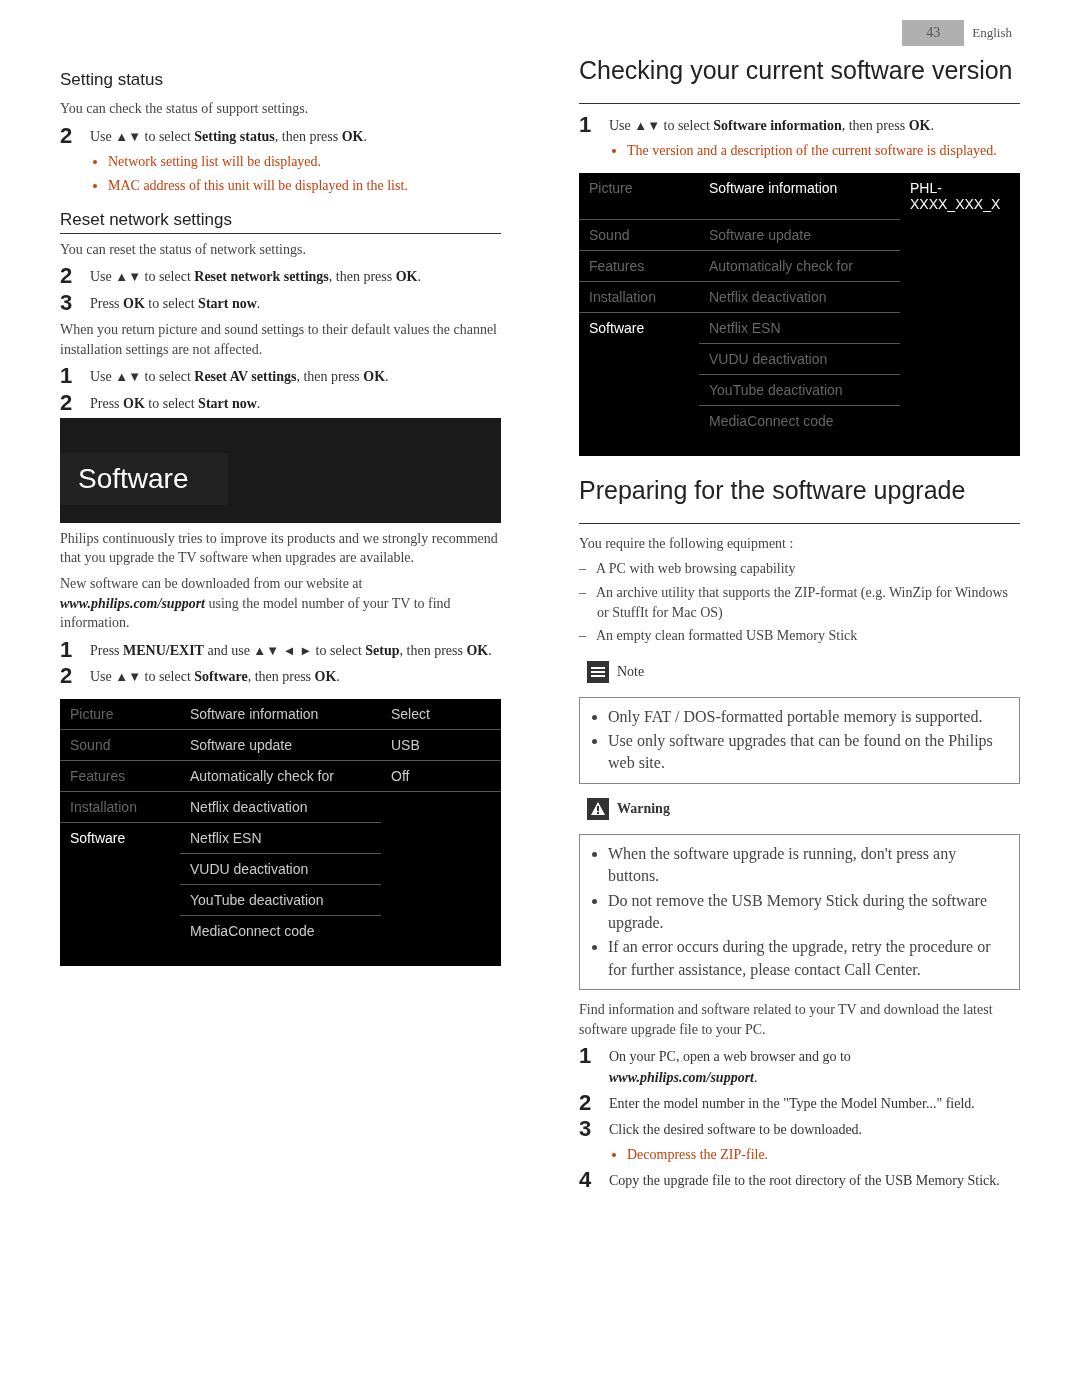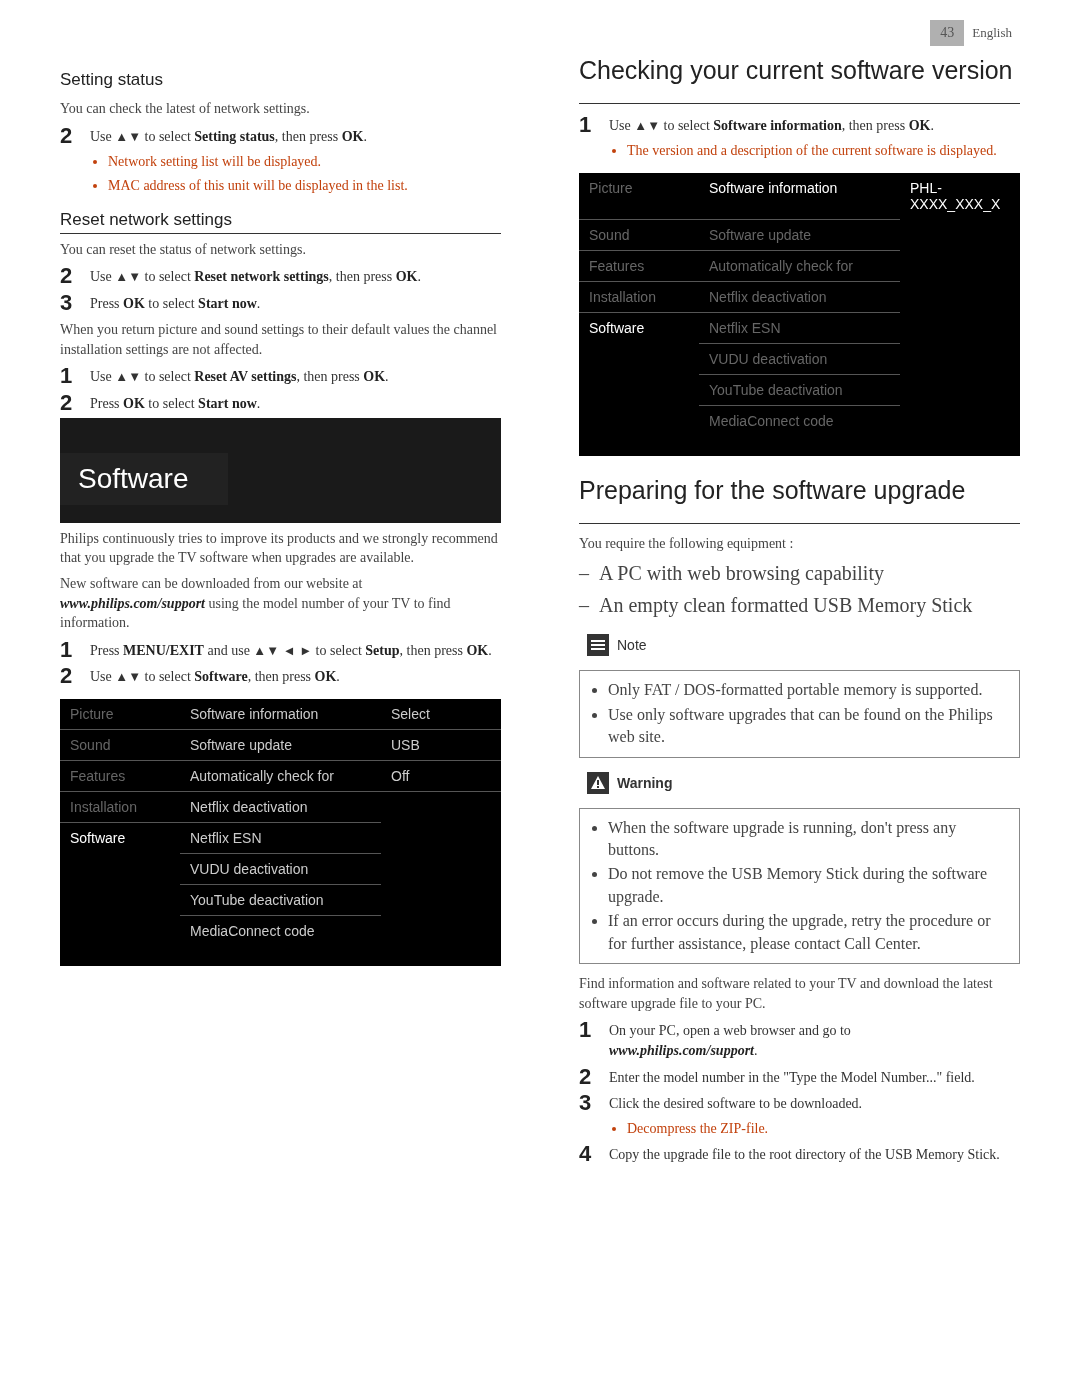--- a/index.html
+++ b/index.html
@@ -1,53 +1,53 @@
 <!DOCTYPE html>
 <html><head>
 <meta charset="utf-8">
 <style>
   * { margin: 0; padding: 0; box-sizing: border-box; }
   body { font-family: Georgia, 'Times New Roman', serif; font-size: 14px; color: #333; background: #fff; }
   .page { width: 1080px; margin: 0 auto; padding: 20px 60px; position: relative; }
   .page-header { text-align: right; margin-bottom: 10px; }
-  .page-num { background: #b0b0b0; color: #555; padding: 5px 10px; display: inline-block; font-size: 14px; font-family: Liberation Serif, serif; }
+  .page-num { background: #b0b0b0; color: #555; padding: 5px 24px; display: inline-block; font-size: 14px; font-family: Liberation Serif, serif; }
   .lang { display: inline-block; padding: 5px 8px; font-size: 13px; color: #555; }
   .columns { display: flex; gap: 78px; }
   .col { flex: 1; }
   .h2 { font-family: Helvetica, Arial, sans-serif; font-size: 17px; font-weight: normal; color: #222; margin: 14px 0 6px; border-bottom: 1px solid #333; padding-bottom: 3px; }
   .h2.noborder { border-bottom: none; }
   .h1 { font-family: Helvetica, Arial, sans-serif; font-size: 25px; font-weight: normal; color: #222; margin: 20px 0 10px; border-bottom: 1px solid #333; padding-bottom: 18px; }
   .para { font-size: 14px; line-height: 1.4; margin: 6px 0; color: #444; }
   .step { display: flex; align-items: flex-start; margin: 4px 0; }
   .step-num { font-family: Helvetica, Arial, sans-serif; font-size: 22px; font-weight: bold; color: #222; width: 30px; flex-shrink: 0; line-height: 1; }
   .step-body { flex: 1; font-size: 14px; line-height: 1.45; color: #333; padding-top: 2px; }
   .sub-bullet { margin-left: 30px; }
   .sub-bullet li { font-size: 14px; line-height: 1.5; margin: 3px 0; list-style: disc; margin-left: 18px; color: #c2410c; }
   .dash-list { margin: 4px 0; }
-  .dash-list .item { font-size: 20px; line-height: 1.45; margin: 3px 0 3px 18px; text-indent: -18px; color: #444; }
+  .dash-list .item { font-size: 14px; line-height: 1.45; margin: 3px 0 3px 18px; text-indent: -18px; color: #444; }
   .dash-list .item::before { content: "–"; margin-right: 10px; }
   .bold { font-weight: bold; color: #222; }
   .url { font-style: italic; font-weight: bold; color: #222; }
   .arrows { font-family: Arial, sans-serif; font-size: 13px; }
   .software-banner { background: #222; color: #fff; font-family: Helvetica, Arial, sans-serif; font-size: 28px; padding: 10px 18px; margin: 35px 0 18px; font-weight: normal; display: inline-block; width: 38%; }
   .banner-row { background: #1a1a1a; }
   
   .menu-table { background: #000; color: #ccc; width: 100%; margin: 12px 0 20px; border-collapse: collapse; font-family: Helvetica, Arial, sans-serif; font-size: 14px; }
   .menu-table td { padding: 7px 10px; border-bottom: 1px solid #555; vertical-align: top; }
   .menu-table td.noborder { border-bottom: none; }
   .menu-table .dim { color: #666; }
   .menu-table .bright { color: #fff; }
   .menu-table .col1 { width: 120px; }
   .menu-table .col2 { width: auto; }
   .menu-table .col3 { width: 120px; }
   
   .callout { border: 1px solid #888; margin: 10px 0; }
   .callout-header { display: flex; align-items: center; padding: 4px 8px; border-bottom: 1px solid #888; }
   .callout-icon { width: 22px; height: 22px; background: #333; margin-right: 8px; flex-shrink: 0; display: flex; align-items: center; justify-content: center; color: #fff; font-size: 14px; }
-  .callout-title { font-family: Liberation Sans, sans-serif; font-size: 14px; color: #333; text-align: center; }
+  .callout-title { font-family: Liberation Serif, serif; font-size: 14px; color: #333; text-align: center; }
   .callout-body { padding: 6px 10px; }
   .callout-body ul { list-style: disc; margin-left: 18px; }
   .callout-body li { font-size: 16px; line-height: 1.4; margin: 2px 0; color: #444; }
   .callout.tight .callout-header { border-bottom: none; background: transparent; }
   .callout.tight { border: none; }
   .warning-icon svg { display: block; }
   .note-icon { position: relative; }
   .note-icon::before { content: ""; position: absolute; left: 4px; top: 6px; width: 14px; height: 2px; background: #fff; box-shadow: 0 4px 0 #fff, 0 8px 0 #fff; }
 </style>
 </head>
@@ -56,21 +56,21 @@
 <div class="page">
   <div class="page-header">
     <span class="page-num">43</span><span class="lang">English</span>
   </div>
 
   <div class="columns">
 
     <div class="col">
 
       <div class="h2 noborder">Setting status</div>
-      <div class="para">You can check the latest of network settings.</div>
+      <div class="para">You can check the status of support settings.</div>
       <div class="step">
         <div class="step-num">2</div>
         <div class="step-body">
           <span>Use </span><span class="arrows">▲▼</span><span> to select </span><span class="bold">Setting status</span><span>, then press </span><span class="bold">OK</span><span>.</span>
         </div>
       </div>
       <ul class="sub-bullet">
         <li>Network setting list will be displayed.</li>
         <li>MAC address of this unit will be displayed in the list.</li>
       </ul>
@@ -232,20 +232,21 @@
         <tr>
               <td class="noborder" colspan="3" style="height:20px"></td>
             </tr>
       </tbody>
         </table>
 
       <div class="h1">Preparing for the software upgrade</div>
       <div class="para">You require the following equipment :</div>
       <div class="dash-list">
         <div class="item">A PC with web browsing capability</div>
+        <div class="item">An archive utility that supports the ZIP-format (e.g. WinZip for Windows or StuffIt for Mac OS)</div>
         <div class="item">An empty clean formatted USB Memory Stick</div>
       </div>
 
       <div class="callout tight">
         <div class="callout-header">
           <div class="callout-icon note-icon"></div>
           <div class="callout-title">Note</div>
         </div>
       </div>
       <div class="callout">

